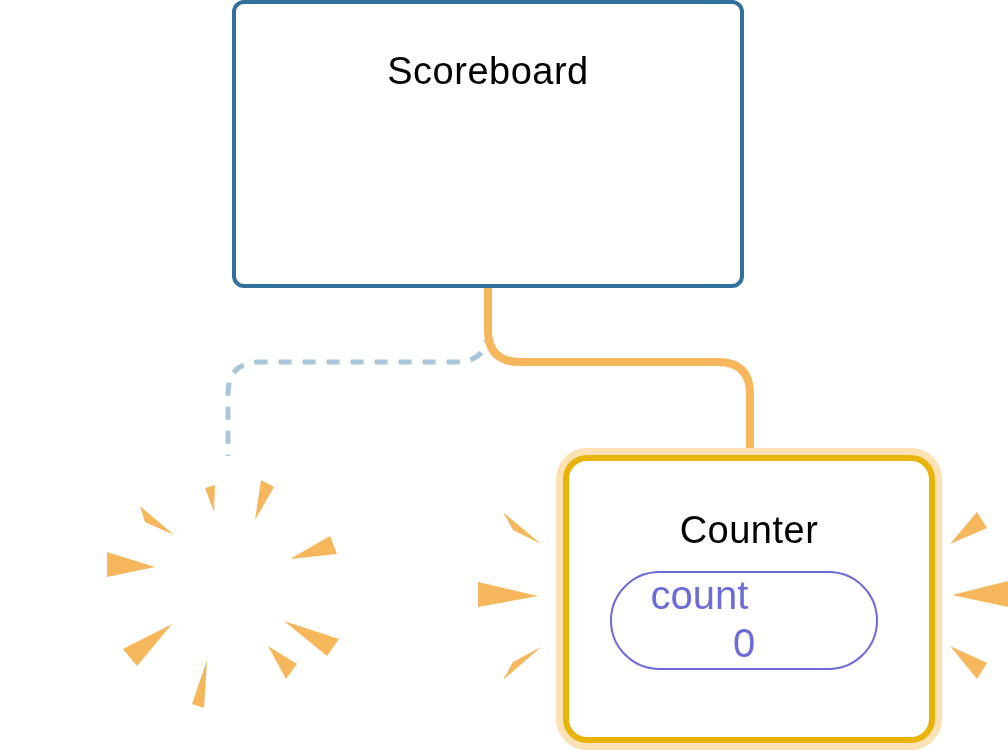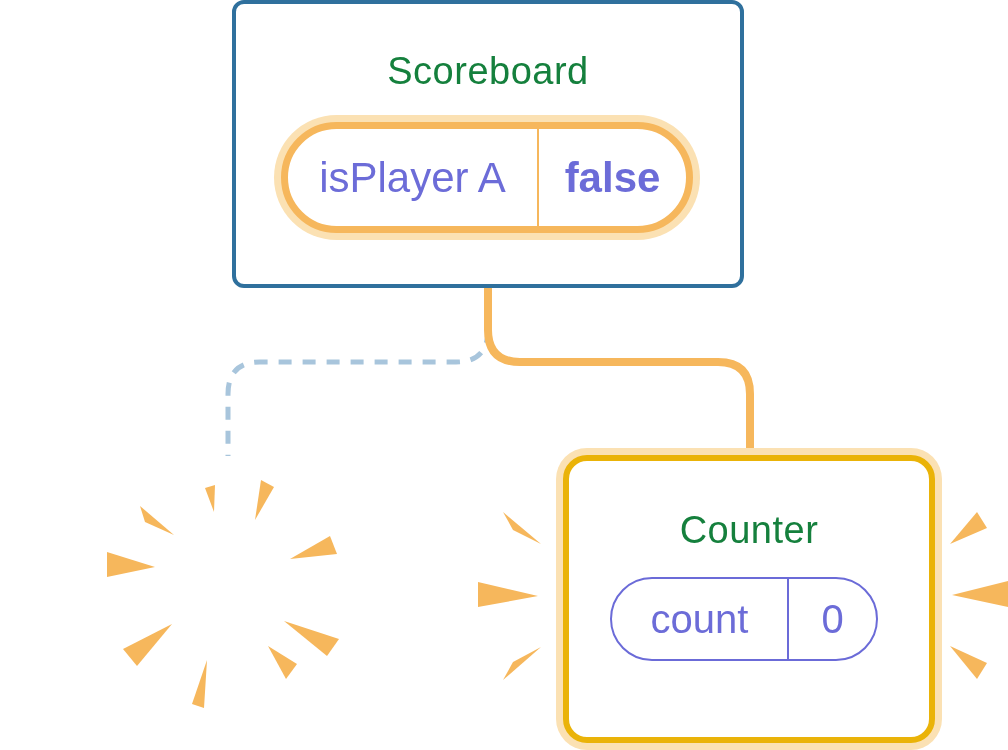--- a/index.html
+++ b/index.html
@@ -27,43 +27,44 @@
     left:563px;top:455px;width:372px;height:288px;
     border:6px solid #eab308;
     border-radius:24px;
     box-shadow:0 0 0 7px #FBE1B3;
   }
   .card-title{
     text-align:center;
     font-size:38px;
     font-weight:500;
     letter-spacing:0.5px;
-    color:#15803d;
+    color:#000000;
   }
   .scoreboard-card .card-title{margin-top:46px;}
   .counter-card .card-title{margin-top:48px;}
 
   
   .pill{
     position:absolute;
     box-sizing:border-box;
     display:flex;
     align-items:stretch;
     background:#ffffff;
     border-radius:70px;
     overflow:hidden;
   }
   .pill-highlight{
     left:45px;top:118px;width:412px;height:111px;
     border:7px solid #F6B75C;
     box-shadow:0 0 0 7px #FBE1B3;
   }
   .pill-plain{
-    left:41px;top:116px;width:268px;height:84px;
+    left:41px;top:110px;width:268px;height:99px;
     border:2px solid #6B6BD8;
+    flex-direction:column;
   }
   .pill-cell{
     display:flex;align-items:center;justify-content:center;
     color:#6C6CD8;
   }
   .pill-highlight .pill-cell{font-size:42px;}
   .pill-plain .pill-cell{font-size:40px;}
   .pill-highlight .cell-label{width:249px;}
   .pill-highlight .cell-value{flex:1;font-weight:700;}
   .pill-plain .cell-label{width:175px;}
@@ -108,25 +109,20 @@
     </g>
 
     <g fill="#F6B75C">
       <path d="M702 92 Q706 109 723 113 Q706 117 702 134 Q698 117 681 113 Q698 109 702 92"></path>
       <path d="M718 130 Q720.5 140 731 143 Q720.5 146 718 156 Q715.5 146 705 143 Q715.5 140 718 130"></path>
     </g>
   </svg>
 
   <div class="component-card scoreboard-card">
     <div class="card-title">Scoreboard</div>
-    <div class="pill pill-highlight">
-      <div class="pill-cell cell-label">isPlayer A</div>
-      <div class="pill-divider divider-orange"></div>
-      <div class="pill-cell cell-value">false</div>
-    </div>
   </div>
 
   <div class="component-card counter-card">
     <div class="card-title">Counter</div>
     <div class="pill pill-plain">
       <div class="pill-cell cell-label">count</div>
       <div class="pill-divider divider-purple"></div>
       <div class="pill-cell cell-value">0</div>
     </div>
   </div>

